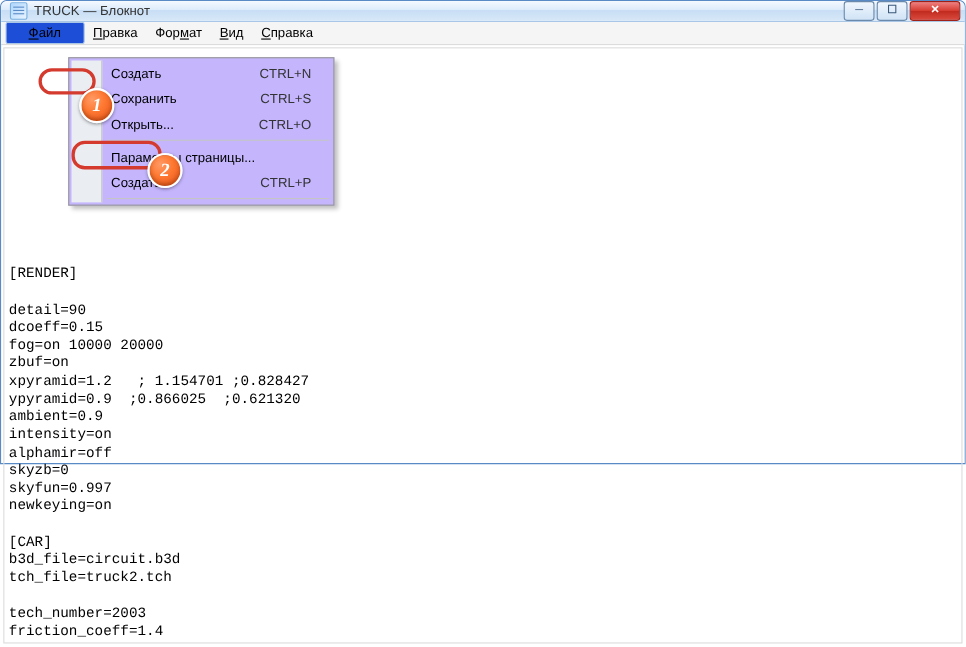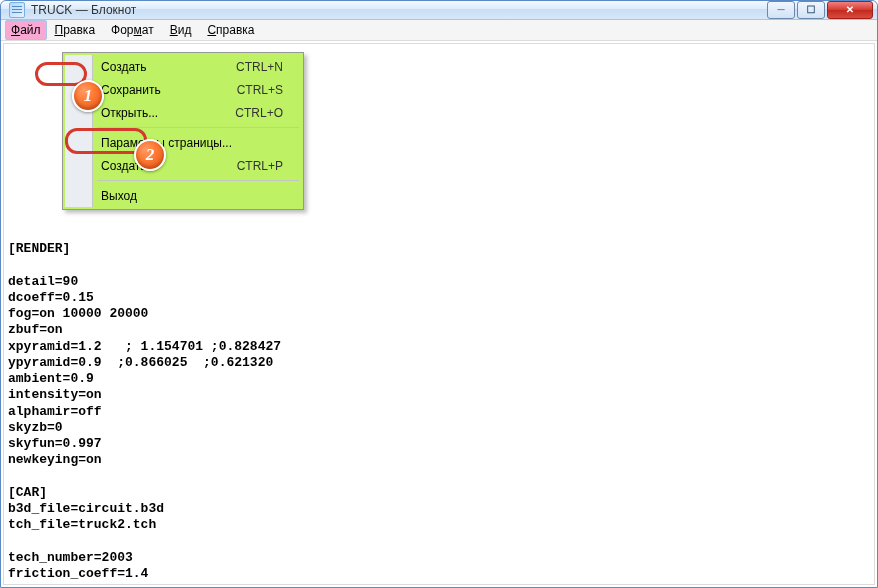--- a/index.html
+++ b/index.html
@@ -1,41 +1,41 @@
 <!DOCTYPE html>
 <html><head>
 <meta charset="utf-8">
 <style>
 * { margin: 0; padding: 0; box-sizing: border-box; }
 body { font-family: "Segoe UI", Tahoma, sans-serif; font-size: 12px; background: #fff; width: 878px; height: 588px; overflow: hidden; position: relative; }
 
-.window { width: 878px; height: 588px; border: 1px solid #5a8ac6; border-radius: 6px 6px 0 0; background: #fff; display: flex; flex-direction: column; box-shadow: 0 0 0 4px rgba(255,255,255,0.4) inset; }
+.window { width: 878px; height: 422px; border: 1px solid #5a8ac6; border-radius: 6px 6px 0 0; background: #fff; display: flex; flex-direction: column; box-shadow: 0 0 0 4px rgba(255,255,255,0.4) inset; }
 .titlebar { height: 30px; background: linear-gradient(to bottom, #f4f9ff 0%, #dcebfb 45%, #c8def5 46%, #d7e8f8 100%); display: flex; align-items: center; padding: 0 4px 0 8px; border-radius: 6px 6px 0 0; border-bottom: 1px solid #a9c6e7; }
 .notepad-icon { width: 16px; height: 16px; margin-right: 6px; background: linear-gradient(135deg, #afd7ff 0%, #e8f3ff 100%); border: 1px solid #7ab0e0; border-radius: 2px; position: relative; }
 .notepad-icon::after { content: ""; position: absolute; top: 3px; left: 2px; right: 2px; height: 1px; background: #5a8ac6; box-shadow: 0 3px 0 #5a8ac6, 0 6px 0 #5a8ac6; }
 .title-text { flex: 1; color: #333; }
 .win-btns { display: flex; gap: 2px; }
 .win-btn { width: 28px; height: 18px; border: 1px solid #6b8aab; border-radius: 3px; display: flex; align-items: center; justify-content: center; font-size: 10px; cursor: pointer; }
 .win-btn.min, .win-btn.max { background: linear-gradient(to bottom, #f0f6fd 0%, #d0e3f6 100%); color: #3c5a7c; }
 .win-btn.close { background: linear-gradient(to bottom, #f08080 0%, #d43a2e 50%, #c12a1e 51%, #d94a3e 100%); color: #fff; border-color: #a02018; width: 46px; }
 .win-btn span { line-height: 1; font-weight: bold; }
 
 .menubar { height: 22px; background: #f5f5f5; display: flex; align-items: center; padding: 0 4px; border-bottom: 1px solid #dcdcdc; gap: 0; }
 .menu-item { padding: 0 8px; cursor: pointer; border-radius: 2px; }
 .menu-item u { text-decoration: underline; }
-.menu-item.active { background: #f9a8d4; border: 1px solid #a9c6e7; padding: 2px 5px; }
+.menu-item.active { background: #1d4ed8; border: 1px solid #a9c6e7; padding: 2px 20px; }
 
-.content-wrap { flex: 1; padding: 2px; position: relative; font-weight: bold; }
+.content-wrap { flex: 1; padding: 2px; position: relative; }
 .content { width: 100%; height: 100%; border: 1px solid #dcdcdc; font-family: "Lucida Console", "Courier New", monospace; font-size: 13px; padding: 2px 4px; white-space: pre; overflow: auto; line-height: 1.25; }
 .content::-webkit-scrollbar { width: 17px; height: 17px; }
 .content::-webkit-scrollbar-track { background: #f0f0f0; border-left: 1px solid #dcdcdc; }
 .content::-webkit-scrollbar-thumb { background: linear-gradient(to right, #e8f0fb, #c8def5); border: 1px solid #a9c6e7; border-radius: 2px; }
 .content::-webkit-scrollbar-button { background: #e8f0fb; border: 1px solid #a9c6e7; height: 17px; }
 
-.dropdown { position: absolute; top: 52px; left: 62px; width: 242px; background: #bef264; border: 1px solid #979797; box-shadow: 3px 3px 4px rgba(0,0,0,0.25); z-index: 20; padding: 2px; }
+.dropdown { position: absolute; top: 52px; left: 62px; width: 242px; background: #c4b5fd; border: 1px solid #979797; box-shadow: 3px 3px 4px rgba(0,0,0,0.25); z-index: 20; padding: 2px; }
 .dd-left { position: absolute; top: 2px; left: 2px; bottom: 2px; width: 28px; background: #eaeef3; border-right: 1px solid #c5c5c5; }
 .dd-item { position: relative; height: 23px; display: flex; align-items: center; padding-left: 36px; cursor: pointer; }
 .dd-item .lbl { flex: 1; }
 .dd-item .shortcut { padding-right: 18px; color: #333; }
 .dd-sep { height: 1px; background: #c5c5c5; margin: 3px 2px 3px 32px; }
 
 .callout-ring { position: absolute; border: 3px solid #d43a2e; border-radius: 12px; z-index: 30; pointer-events: none; }
 .ring-1 { top: 62px; left: 35px; width: 52px; height: 24px; }
 .ring-2 { top: 128px; left: 65px; width: 82px; height: 26px; }
 
@@ -124,22 +124,19 @@
   </div>
   <div class="dd-sep"></div>
   <div class="dd-item">
     <span class="lbl">Параметры страницы...</span>
   </div>
   <div class="dd-item">
     <span class="lbl">Создать...</span>
     <span class="shortcut">CTRL+P</span>
   </div>
   <div class="dd-sep"></div>
-  <div class="dd-item">
-    <span class="lbl">Выход</span>
-  </div>
 </div>
 
 <div class="callout-ring ring-1"></div>
 <div class="callout-ring ring-2"></div>
 
 <div class="badge badge-1">1</div>
 <div class="badge badge-2">2</div>
 
 </body></html>

